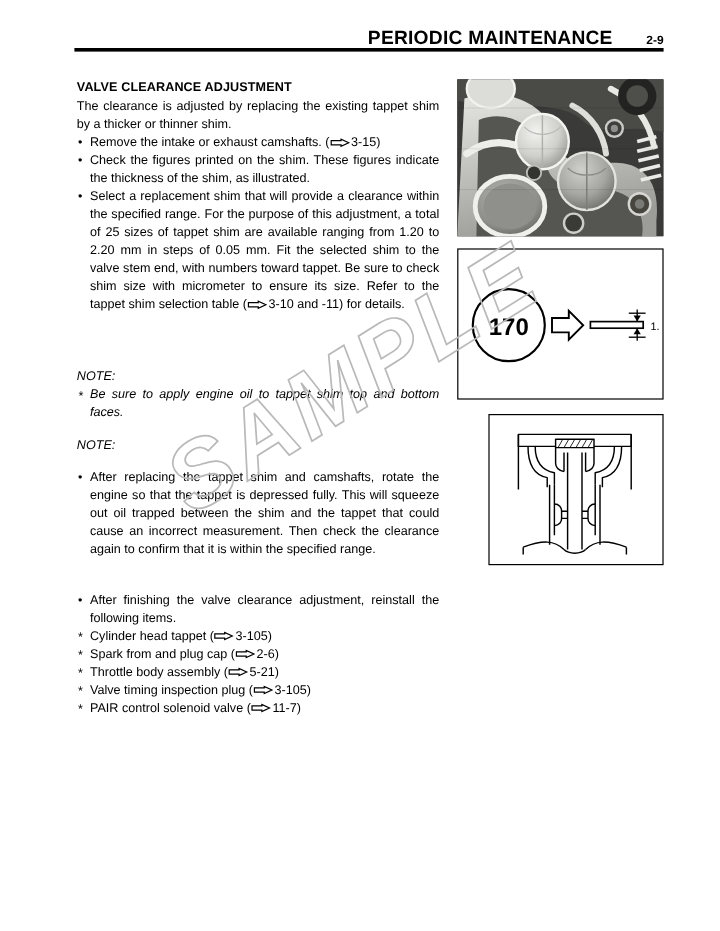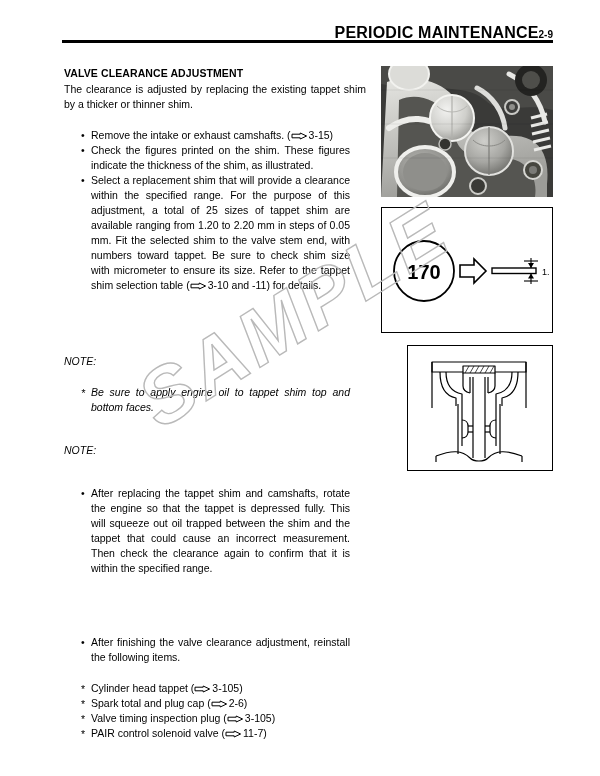--- a/index.html
+++ b/index.html
@@ -28,21 +28,21 @@
   .header-title {
     font-size: 16px;
     font-weight: bold;
     letter-spacing: 0.2px;
     display: inline-block;
   }
   .header-page {
     font-size: 10px;
     font-weight: bold;
     display: inline-block;
-    margin-left: 0;
+    margin-left: 28px;
   }
   .header-rule {
     position: absolute;
     left: 62px;
     top: 40px;
     width: 491px;
     height: 3px;
     background: #000000;
   }
 
@@ -62,21 +62,21 @@
   }
   .para {
     font-size: 10.5px;
     line-height: 15px;
     margin: 0;
     text-align: justify;
   }
 
   ul.bullets, ul.stars {
     list-style: none;
-    margin: 16px;
+    margin: 0;
     padding: 0;
   }
   ul.bullets > li {
     position: relative;
     font-size: 10.5px;
     line-height: 15px;
     padding-left: 11px;
     text-align: justify;
     margin: 0;
   }
@@ -222,23 +222,26 @@
     <div class="sp-27"></div>
 
     <ul class="bullets">
       <li>After finishing the valve clearance adjustment, reinstall the following items.</li>
     </ul>
 
     <ul class="stars">
       <li><span>Cylinder head tappet (</span><span class="reficon"><svg width="17" height="8" viewBox="0 0 17 8">
               <path d="M1 2.2 H9.2 V1 L15.6 4 L9.2 7 V5.8 H1 Z" fill="none" stroke="#000" stroke-width="1"></path>
             </svg></span><span>3-105</span><span>)</span></li>
-      <li><span>Spark total and plug cap (</span><span class="reficon"><svg width="17" height="8" viewBox="0 0 17 8">
+      <li><span>Spark from and plug cap (</span><span class="reficon"><svg width="17" height="8" viewBox="0 0 17 8">
               <path d="M1 2.2 H9.2 V1 L15.6 4 L9.2 7 V5.8 H1 Z" fill="none" stroke="#000" stroke-width="1"></path>
             </svg></span><span>2-6</span><span>)</span></li>
+      <li><span>Throttle body assembly (</span><span class="reficon"><svg width="17" height="8" viewBox="0 0 17 8">
+              <path d="M1 2.2 H9.2 V1 L15.6 4 L9.2 7 V5.8 H1 Z" fill="none" stroke="#000" stroke-width="1"></path>
+            </svg></span><span>5-21</span><span>)</span></li>
       <li><span>Valve timing inspection plug (</span><span class="reficon"><svg width="17" height="8" viewBox="0 0 17 8">
               <path d="M1 2.2 H9.2 V1 L15.6 4 L9.2 7 V5.8 H1 Z" fill="none" stroke="#000" stroke-width="1"></path>
             </svg></span><span>3-105</span><span>)</span></li>
       <li><span>PAIR control solenoid valve (</span><span class="reficon"><svg width="17" height="8" viewBox="0 0 17 8">
               <path d="M1 2.2 H9.2 V1 L15.6 4 L9.2 7 V5.8 H1 Z" fill="none" stroke="#000" stroke-width="1"></path>
             </svg></span><span>11-7</span><span>)</span></li>
     </ul>
 
   </div>
 

